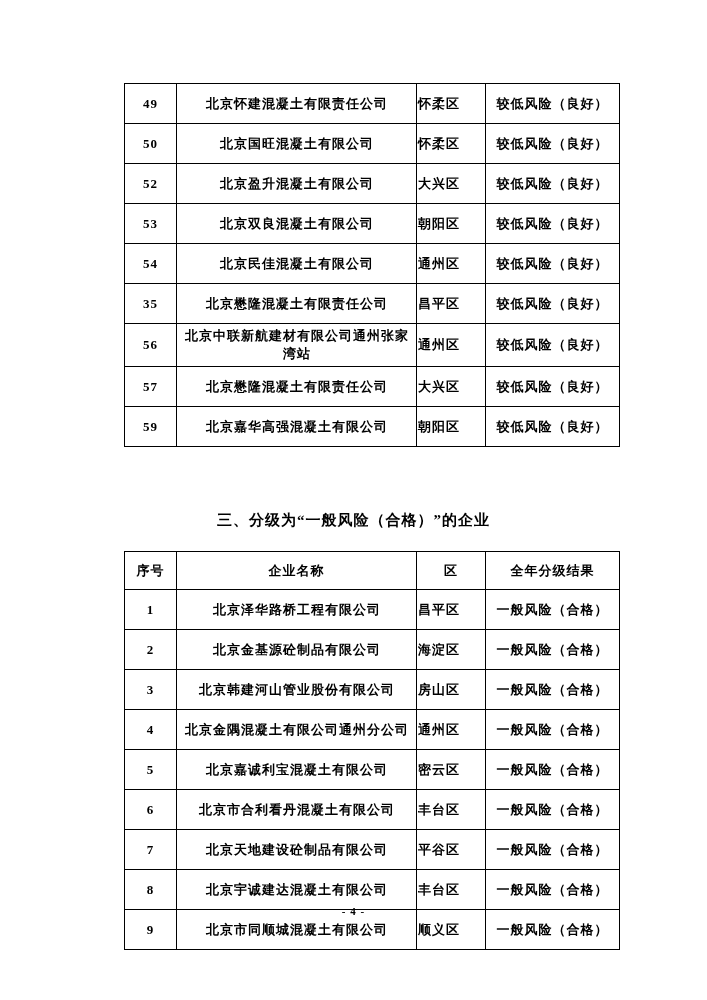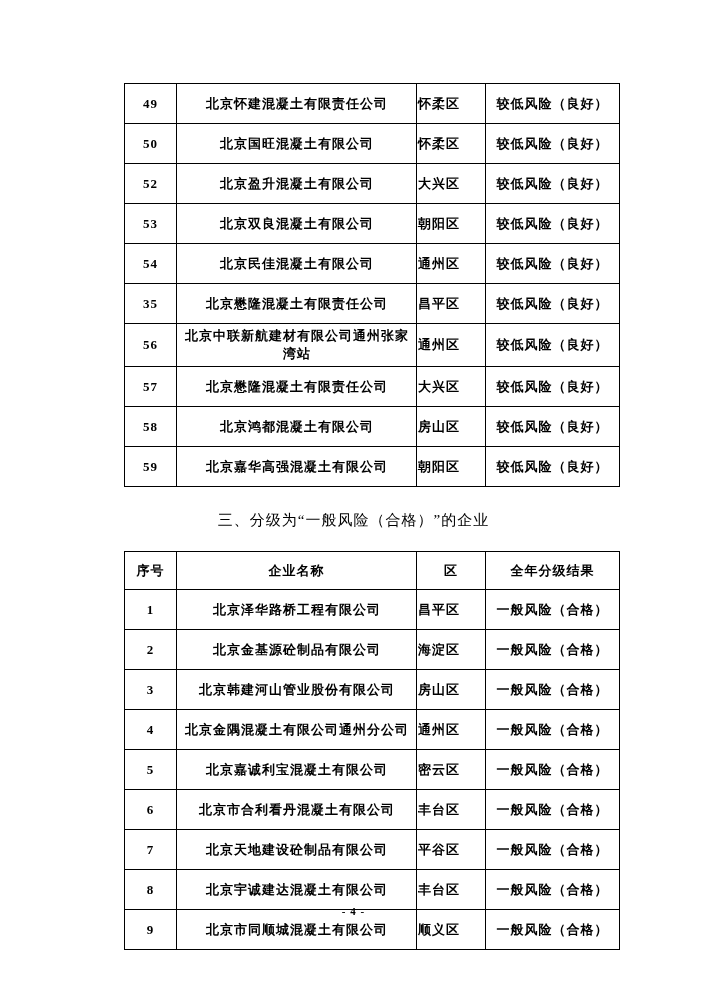--- a/index.html
+++ b/index.html
@@ -40,21 +40,21 @@
   .col-name     { width: 240px; text-align: center; padding: 3px 5px 3px 6px; }
   .col-district { width: 69px;  text-align: left; }
   .col-result   { width: 134px; text-align: center; }
   .heading {
     position: absolute;
     left: 0; top: 511px;
     width: 707px;
     margin: 0;
     text-align: center;
     font-size: 15px;
-    font-weight: normal;
+    font-weight: bold;
     letter-spacing: 1px;
   }
   .footer {
     position: absolute;
     left: 0; top: 905px;
     width: 707px;
     text-align: center;
     font-size: 11px;
     font-weight: bold;
     letter-spacing: 1px;
@@ -112,26 +112,20 @@
         <tr>
           <td class="col-no">56</td>
           <td class="col-name">北京中联新航建材有限公司通州张家湾站</td>
           <td class="col-district">通州区</td>
           <td class="col-result">较低风险（良好）</td>
         </tr>
         <tr>
           <td class="col-no">57</td>
           <td class="col-name">北京懋隆混凝土有限责任公司</td>
           <td class="col-district">大兴区</td>
-          <td class="col-result">较低风险（良好）</td>
-        </tr>
-        <tr>
-          <td class="col-no">58</td>
-          <td class="col-name">北京鸿都混凝土有限公司</td>
-          <td class="col-district">房山区</td>
           <td class="col-result">较低风险（良好）</td>
         </tr>
         <tr>
           <td class="col-no">59</td>
           <td class="col-name">北京嘉华高强混凝土有限公司</td>
           <td class="col-district">朝阳区</td>
           <td class="col-result">较低风险（良好）</td>
         </tr>
       </tbody>
   </table>

